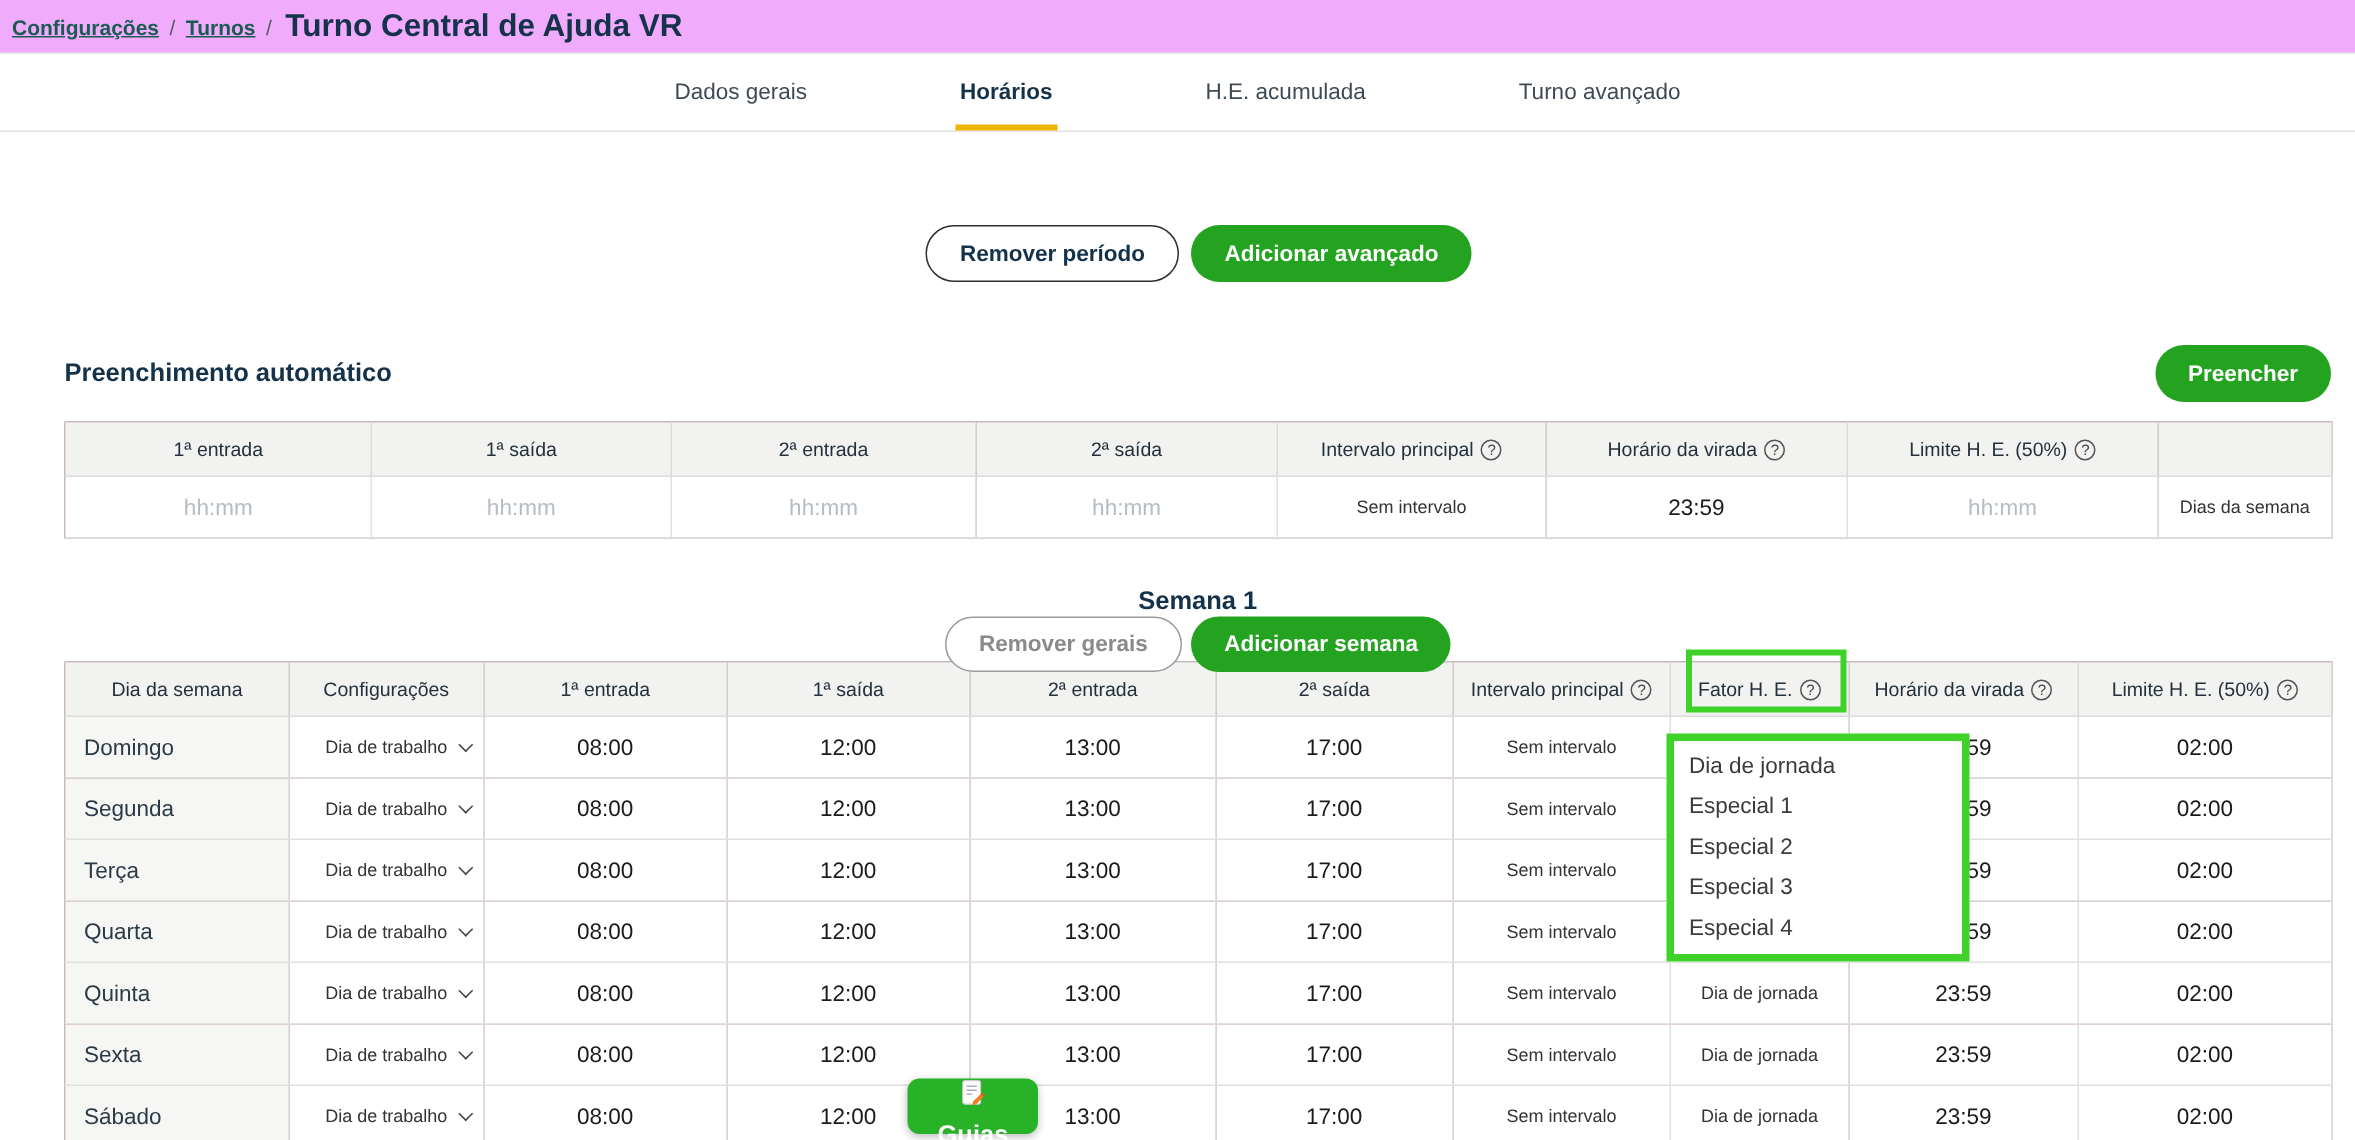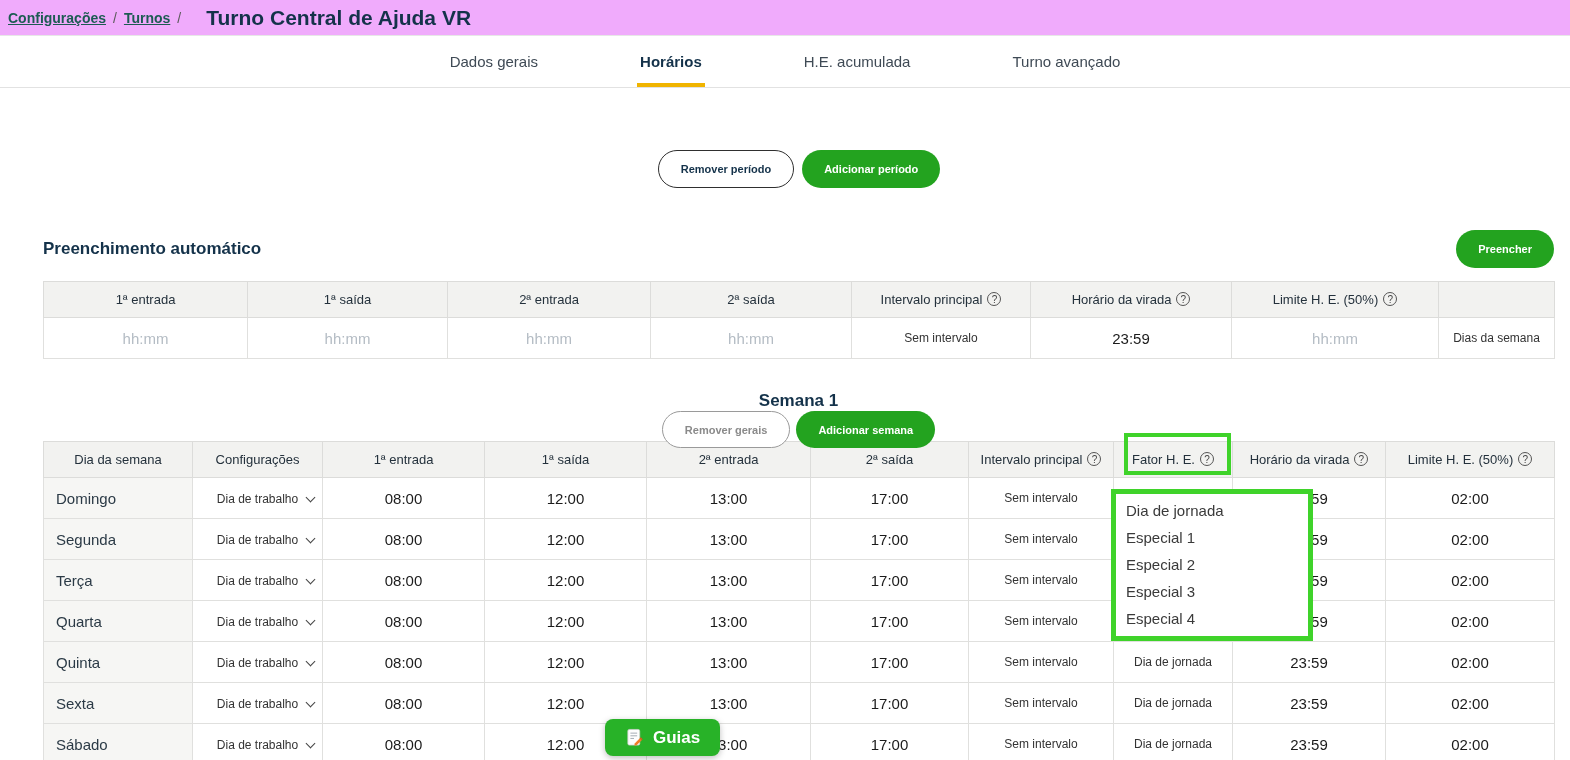--- a/index.html
+++ b/index.html
@@ -10,29 +10,29 @@
     --navy:#14324a;
   }
   *{box-sizing:border-box;margin:0;padding:0;}
   body{margin:0;background:#fff;font-family:"Liberation Sans",sans-serif;}
   .page{position:relative;width:1570px;height:760px;background:#fff;overflow:hidden;}
 
   
   .topbar{height:36px;background:#f0abfc;border-bottom:1px solid #e7e7e7;display:flex;align-items:center;padding:0 8px;gap:7px;}
   .crumb{color:var(--teal);font-size:14px;font-weight:600;text-decoration:underline;cursor:pointer;}
   .crumb-sep{color:#5a5a5a;font-size:14px;}
-  .page-title{color:var(--navy);font-size:21px;font-weight:700;margin-left:18px;}
+  .page-title{color:var(--navy);font-size:21px;font-weight:700;margin-left:2px;}
 
   
   .tabbar{display:flex;justify-content:center;gap:96px;padding-top:16px;border-bottom:1px solid #e2e2e2;background:#fff;}
   .tab{font-size:15px;color:#3f4a55;padding:0 3px 12px;cursor:pointer;border-bottom:4px solid transparent;line-height:19px;}
   .tab.active{font-weight:700;color:var(--navy);border-bottom-color:var(--underline);}
 
   
-  .btn{border-radius:20px;font-weight:700;font-size:11px;padding:0 22px;height:38px;display:inline-flex;align-items:center;justify-content:center;cursor:pointer;font-family:inherit;}
+  .btn{border-radius:20px;font-weight:700;font-size:15px;padding:0 22px;height:38px;display:inline-flex;align-items:center;justify-content:center;cursor:pointer;font-family:inherit;}
   .btn-outline{background:#fff;border:1.5px solid #2f2f2f;color:var(--navy);}
   .btn-outline.disabled{border-color:#9a9a9a;color:#8a8a8a;}
   .btn-green{background:var(--green);border:none;color:#fff;}
 
   .period-actions{display:flex;justify-content:center;gap:8px;margin-top:62px;transform:translateX(14px);}
 
   .content{padding:0 16px 0 43px;}
   .section-head{display:flex;justify-content:space-between;align-items:center;margin-top:42px;height:38px;}
   .section-head h2{font-size:17px;font-weight:700;color:var(--navy);}
   .week-buttons{display:flex;gap:6px;}
@@ -52,21 +52,21 @@
   .chev{width:7px;height:7px;border-right:1.6px solid #444;border-bottom:1.6px solid #444;transform:rotate(45deg);margin-top:-4px;}
 
   
   .factor-dropdown{position:absolute;left:1111px;top:489px;width:202px;height:152px;background:#fff;border:5px solid var(--annotation);z-index:30;padding:3px 0 0 10px;}
   .factor-option{height:27px;display:flex;align-items:center;font-size:15px;color:#3a3a3a;cursor:pointer;}
 
   
   .header-annotation{position:absolute;left:1124px;top:433px;width:107px;height:42px;border:4px solid var(--annotation);z-index:25;pointer-events:none;}
 
   
-  .guias-btn{position:absolute;left:605px;top:719px;height:37px;padding:0 20px;background:#28b228;border:none;border-radius:8px;color:#fff;font-size:17px;font-weight:600;display:flex;align-items:center;gap:9px;cursor:pointer;z-index:40;box-shadow:0 2px 6px rgba(0,0,0,.25);font-family:inherit;}
+  .guias-btn{position:absolute;left:605px;top:719px;height:37px;padding:0 20px;background:#28b228;border:none;border-radius:8px;color:#fff;font-size:17px;font-weight:600;display:flex;align-items:center;gap:9px;cursor:pointer;z-index:40;box-shadow:0 2px 6px rgba(0,0,0,.25);font-family:inherit;flex-direction:column;}
 </style>
 </head>
 <body>
 
 <div class="page">
 
   <div class="topbar">
     <a class="crumb">Configurações</a>
     <span class="crumb-sep">/</span>
     <a class="crumb">Turnos</a>
@@ -76,21 +76,21 @@
 
   <div class="tabbar" id="tabbar">
       <div class="tab">Dados gerais</div>
       <div class="tab active">Horários</div>
       <div class="tab">H.E. acumulada</div>
       <div class="tab">Turno avançado</div>
     </div>
 
   <div class="period-actions">
     <button class="btn btn-outline">Remover período</button>
-    <button class="btn btn-green">Adicionar período</button>
+    <button class="btn btn-green">Adicionar avançado</button>
   </div>
 
   <div class="content">
 
     <div class="section-head">
       <h2>Preenchimento automático</h2>
       <button class="btn btn-green">Preencher</button>
     </div>
 
     <table>

